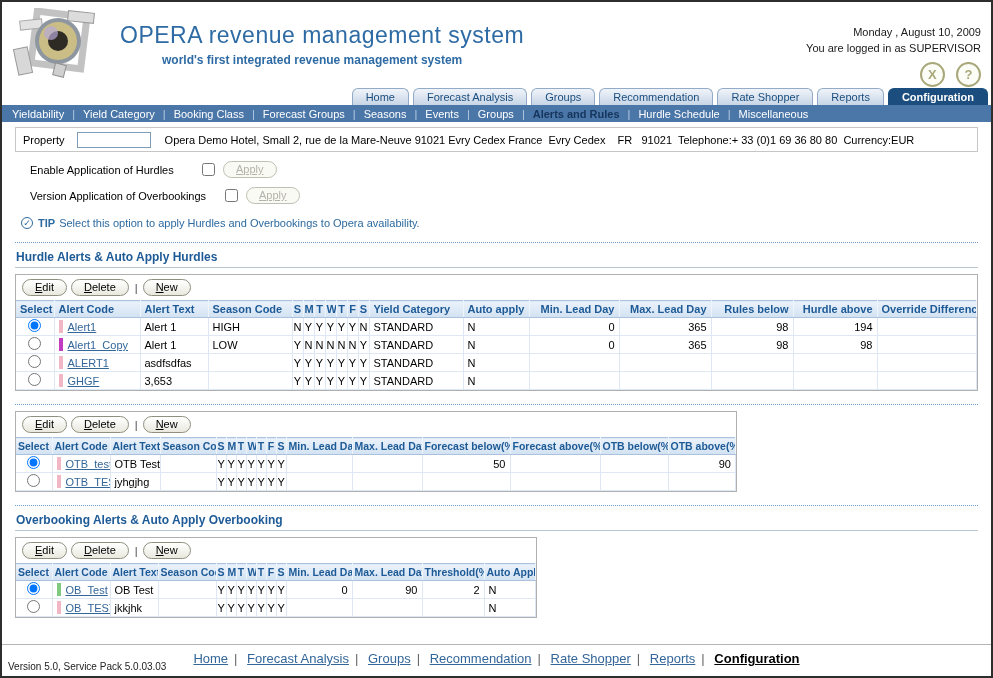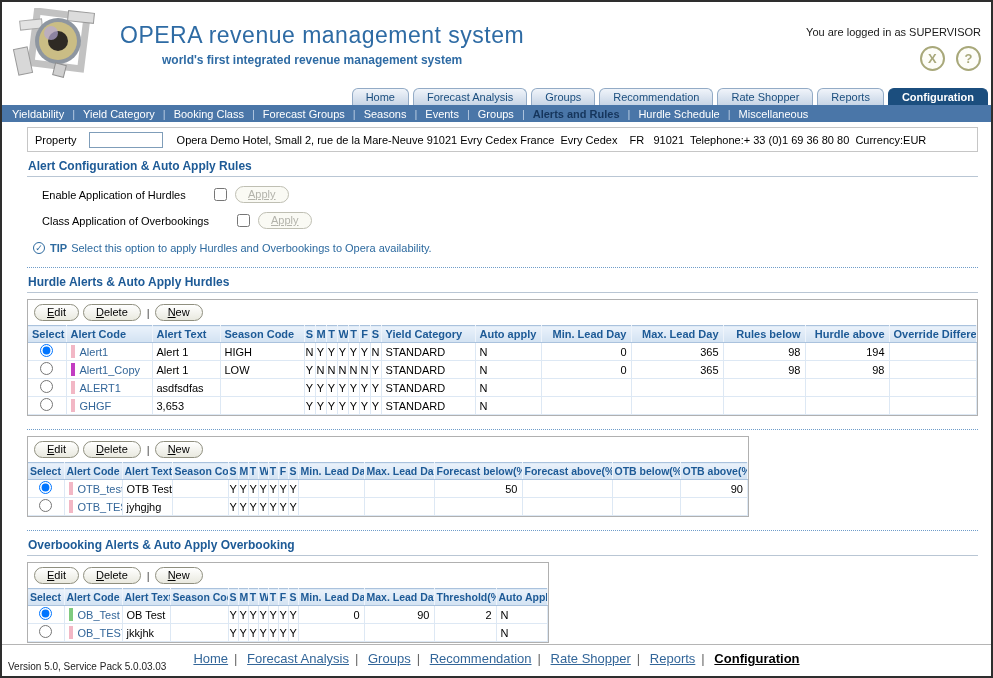--- a/index.html
+++ b/index.html
@@ -22,21 +22,21 @@
   .tab { font-size:11px; color:#1b4e7e; background:linear-gradient(#f0f4fa,#c7d5e6); border:1px solid #93abc6; border-bottom:none; border-radius:6px 6px 0 0; padding:2px 13px 2px 13px; margin-left:4px; cursor:pointer; white-space:nowrap; }
   .tab.active { background:#1b4e7e; color:#fff; font-weight:bold; border-color:#1b4e7e; }
 
   
   .subnav { background:#4a76a8; height:17px; display:flex; align-items:center; padding-left:10px; font-size:11px; color:#fff; }
   .subnav-item { cursor:pointer; white-space:nowrap; }
   .subnav-item.active { color:#15355c; font-weight:bold; }
   .subnav-sep { color:#b9cce2; margin:0 8px; }
 
   
-  .content { padding:5px 13px 0 25px; }
+  .content { padding:5px 13px 0 13px; }
   .property-bar { border:1px solid #c6c6c6; height:25px; display:flex; align-items:center; padding:0 7px; font-size:11px; color:#000; }
   .property-bar label { margin-right:12px; }
   .property-input { width:74px; height:16px; border:1px solid #7f9db9; font-size:11px; padding:0 2px; }
   .property-details { margin-left:14px; white-space:pre; overflow:hidden; }
 
   .section-heading { color:#1d5a96; font-size:12px; font-weight:bold; padding:7px 1px 3px 1px; border-bottom:1px solid #b9c6d4; }
 
   .cfg-row { display:flex; align-items:center; font-size:11px; margin:9px 0 0 15px; color:#000; }
   .cfg-label-1 { width:172px; }
   .cfg-label-2 { width:195px; }
@@ -61,21 +61,21 @@
   table.grid.small-head th { font-size:10.5px; padding:2px 2px; }
   table.grid td { padding:1px 4px; height:18px; border-right:1px solid #dde8f4; border-bottom:1px solid #dde8f4; white-space:nowrap; overflow:hidden; color:#000; }
   table.grid th.r, table.grid td.r { text-align:right; }
   table.grid th.c, table.grid td.c { text-align:center; padding:1px 1px; }
   td.sel { text-align:center; }
   td.sel input { margin:0; }
   .bar { display:inline-block; width:4px; height:13px; margin-right:5px; vertical-align:-2px; }
   .bar-pink { background:#f2b7c5; }
   .bar-magenta { background:#c23cc2; }
   .bar-green { background:#7fca7f; }
-  a.code-link { color:#336699; cursor:pointer; }
+  a.code-link { color:#336699; text-decoration:underline; cursor:pointer; }
 
   
   .footer { position:absolute; left:0; right:0; bottom:0; border-top:1px solid #b5b5b5; height:32px; background:#fff; font-size:10px; color:#222; }
   .footer-links { position:absolute; top:6px; left:0; right:0; text-align:center; font-size:13px; }
   .footer-links a { color:#336699; text-decoration:underline; margin:0 2px; cursor:pointer; }
   .footer-links a.active { color:#000; font-weight:bold; }
   .footer-links .sep { color:#666; margin:0 4px; }
   .footer-version { position:absolute; left:6px; bottom:4px; }
   .footer-copy { position:absolute; right:6px; bottom:4px; }
 </style>
@@ -94,20 +94,21 @@
       <circle cx="48" cy="33" r="19" fill="#cabd85"></circle>
       <circle cx="48" cy="33" r="10" fill="#2e2a24"></circle>
       <circle cx="41" cy="25" r="7" fill="#b7a9d6" opacity="0.7"></circle>
       <rect x="44" y="56" width="11" height="12" fill="#d0d0d0" stroke="#909090" transform="rotate(14 49 62)"></rect>
     </svg>
     <div class="title-block">
       <div class="app-title">OPERA revenue management system</div>
       <div class="app-subtitle">world's first integrated revenue management system</div>
     </div>
     <div class="header-right">
+      <div>Monday , August 10, 2009</div>
       <div>You are logged in as SUPERVISOR</div>
       <div class="circle-btns">
         <span class="circle-btn">X</span>
         <span class="circle-btn">?</span>
       </div>
     </div>
   </div>
 
   <div class="tabbar">
     <span class="tab">Home</span>
@@ -142,29 +143,28 @@
   </div>
 
   <div class="content">
 
     <div class="property-bar">
       <label>Property</label>
       <input class="property-input" type="text" value="" style="">
       <span class="property-details">Opera Demo Hotel, Small 2, rue de la Mare-Neuve 91021 Evry Cedex France  Evry Cedex    FR   91021  Telephone:+ 33 (0)1 69 36 80 80  Currency:EUR</span>
     </div>
 
-    <div class="section-heading">Alert Configuration &amp; Auto Apply Rules</div>
 
     <div class="cfg-row">
       <span class="cfg-label-1">Enable Application of Hurdles</span>
       <input type="checkbox" class="cfg-check" style="">
       <span class="pill-btn disabled">Apply</span>
     </div>
     <div class="cfg-row">
-      <span class="cfg-label-2">Class Application of Overbookings</span>
+      <span class="cfg-label-2">Version Application of Overbookings</span>
       <input type="checkbox" class="cfg-check" style="">
       <span class="pill-btn disabled">Apply</span>
     </div>
 
     <div class="tip-row">
       <span class="tip-icon">✓</span>
       <span class="tip-label">TIP</span>
       <span>Select this option to apply Hurdles and Overbookings to Opera availability.</span>
     </div>
 

